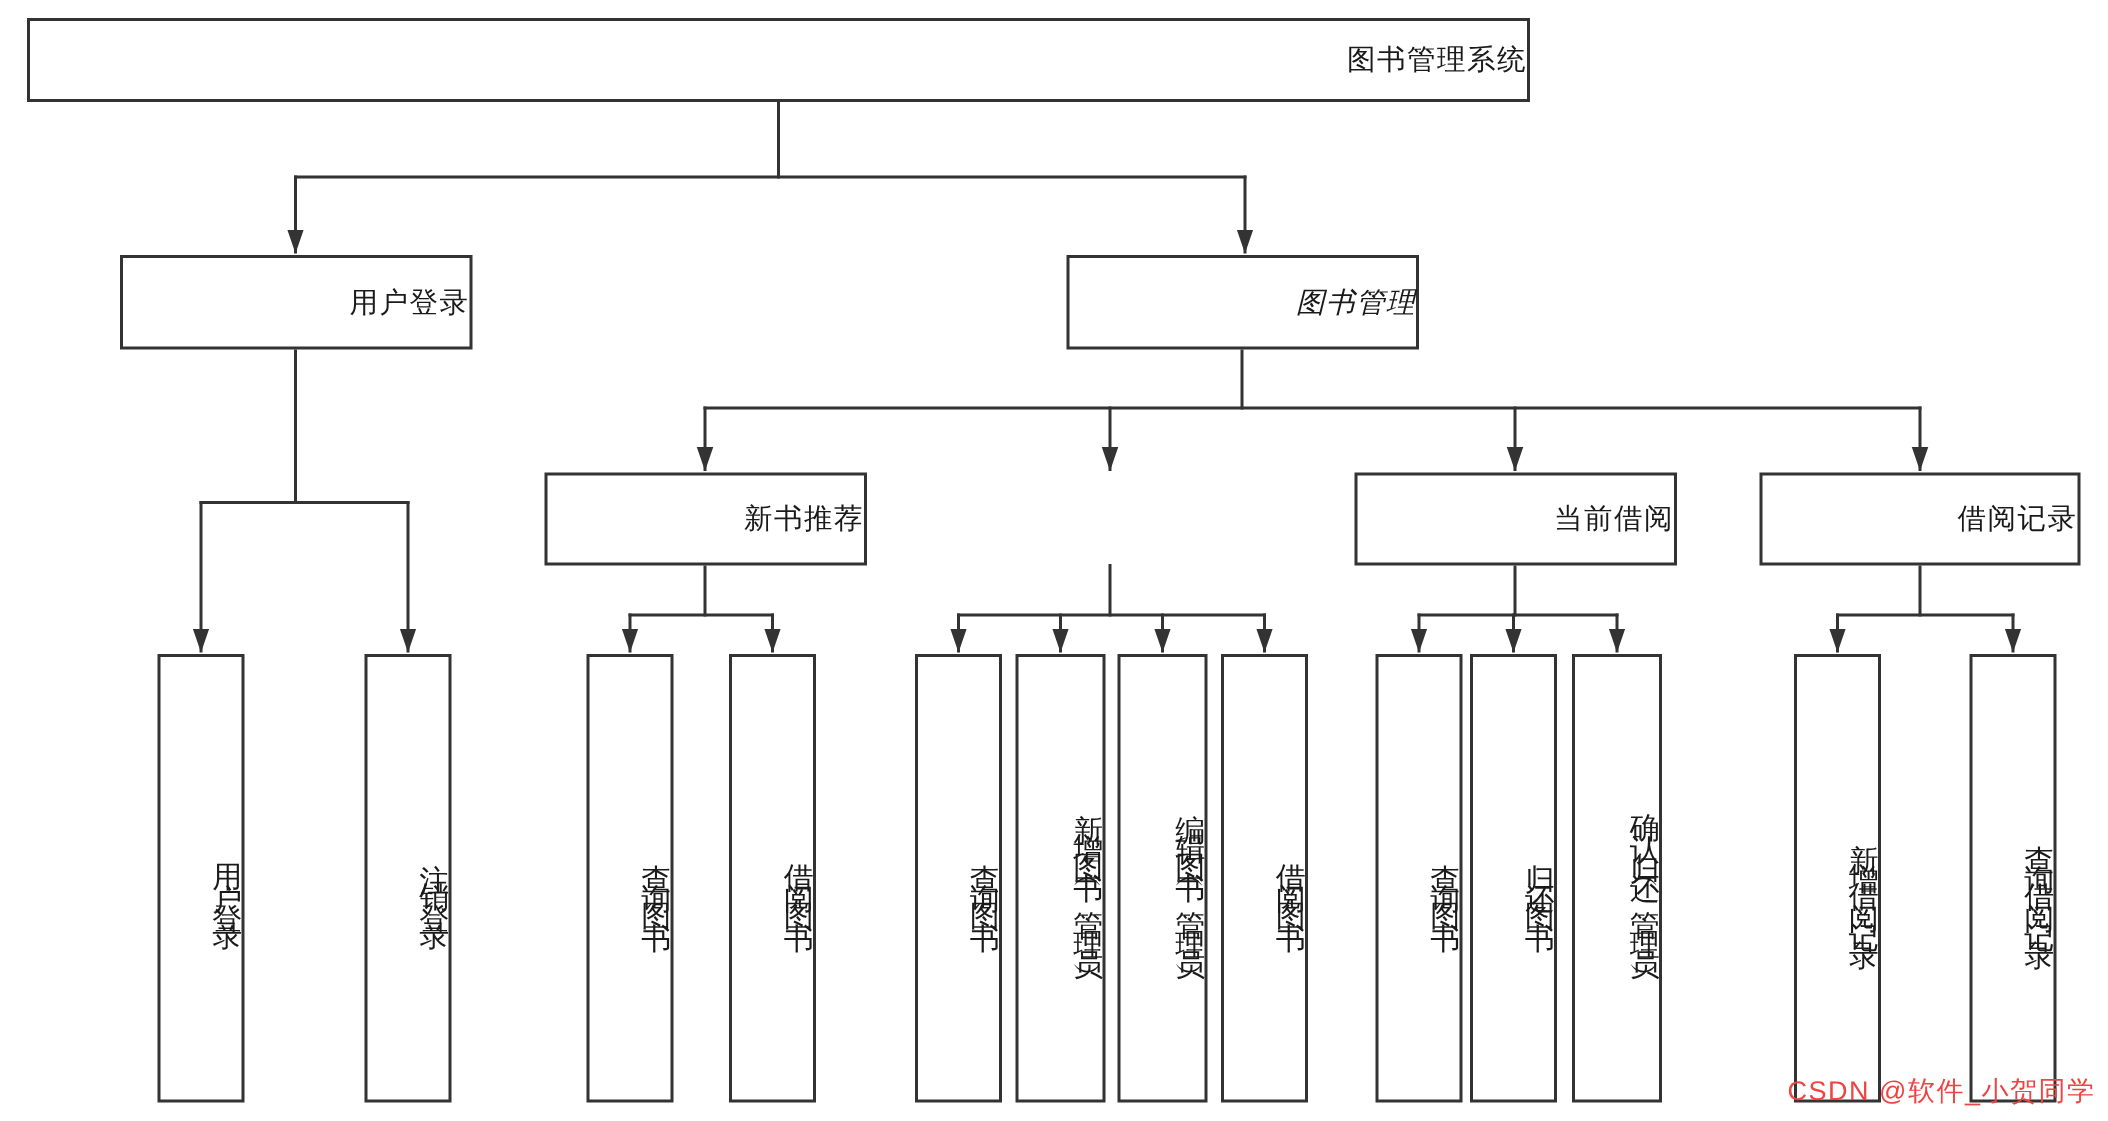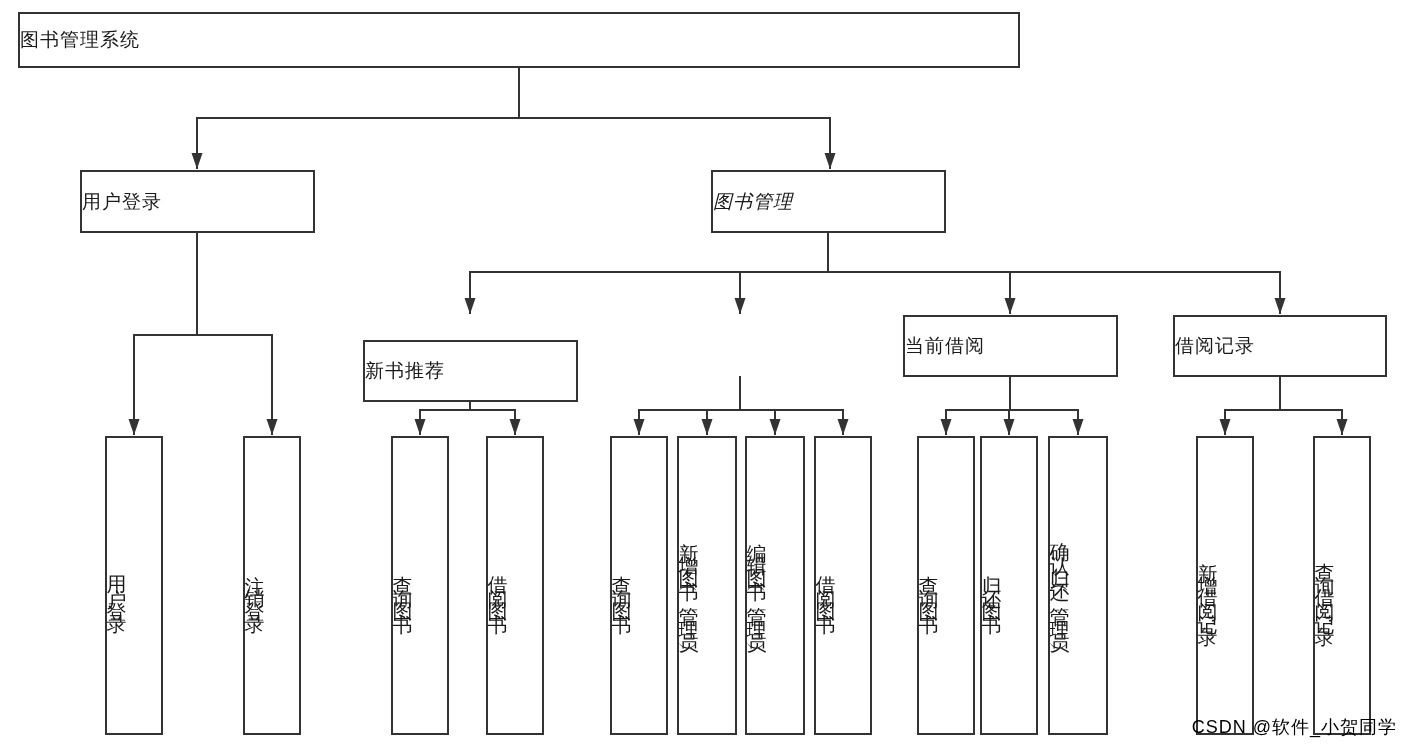--- a/index.html
+++ b/index.html
@@ -9,61 +9,61 @@
     background:#ffffff;
     font-family:"Liberation Sans","DejaVu Sans",sans-serif;
     overflow:hidden;
   }
   .connectors{position:absolute;left:0;top:0;width:1405px;height:747px;}
   .node{
     position:absolute;
     box-sizing:border-box;
     background:#ffffff;
     border:2px solid #333333;
-    display:flex;align-items:center;justify-content:flex-start;
+    display:flex;align-items:center;justify-content:flex-end;
     color:#1a1a1a;
   }
   .hbox .label{
     font-size:19px;
     letter-spacing:1px;
     white-space:nowrap;
   }
   .vbox .label{
     writing-mode:vertical-rl;
     text-orientation:mixed;
     font-size:20px;
     line-height:1;
     letter-spacing:13px;
   }
   
   .n-root{left:18px;top:12px;width:1002px;height:56px;}
   .n-user-login{left:80px;top:170px;width:235px;height:63px;}
   .n-book-mgmt{left:711px;top:170px;width:235px;height:63px;font-style:italic;}
-  .n-new-book-rec{left:363px;top:315px;width:215px;height:62px;margin-top:25px;}
+  .n-new-book-rec{left:363px;top:315px;width:215px;height:62px;}
   .n-book-borrow{left:633px;top:315px;width:215px;height:62px;}
   .n-current-borrow{left:903px;top:315px;width:215px;height:62px;}
   .n-borrow-records{left:1173px;top:315px;width:214px;height:62px;}
   .l-user-login{left:105px;top:436px;width:58px;height:299px;}
   .l-logout{left:243px;top:436px;width:58px;height:299px;}
   .l-rec-query{left:391px;top:436px;width:58px;height:299px;}
   .l-rec-borrow{left:486px;top:436px;width:58px;height:299px;}
   .l-bb-query{left:610px;top:436px;width:58px;height:299px;}
   .l-bb-add{left:677px;top:436px;width:60px;height:299px;}
   .l-bb-edit{left:745px;top:436px;width:60px;height:299px;}
   .l-bb-borrow{left:814px;top:436px;width:58px;height:299px;}
   .l-cb-query{left:917px;top:436px;width:58px;height:299px;}
   .l-cb-return{left:980px;top:436px;width:58px;height:299px;}
   .l-cb-confirm{left:1048px;top:436px;width:60px;height:299px;}
   .l-br-add{left:1196px;top:436px;width:58px;height:299px;}
   .l-br-query{left:1313px;top:436px;width:58px;height:299px;}
   .watermark{
     position:absolute;
     right:8px;bottom:8px;
     font-size:18px;
-    color:#000000;
+    color:#ef4444;
     letter-spacing:1px;
     white-space:nowrap;
     text-align:right;
   }
 </style>
 </head>
 <body>
 
 <div class="stage">
 

